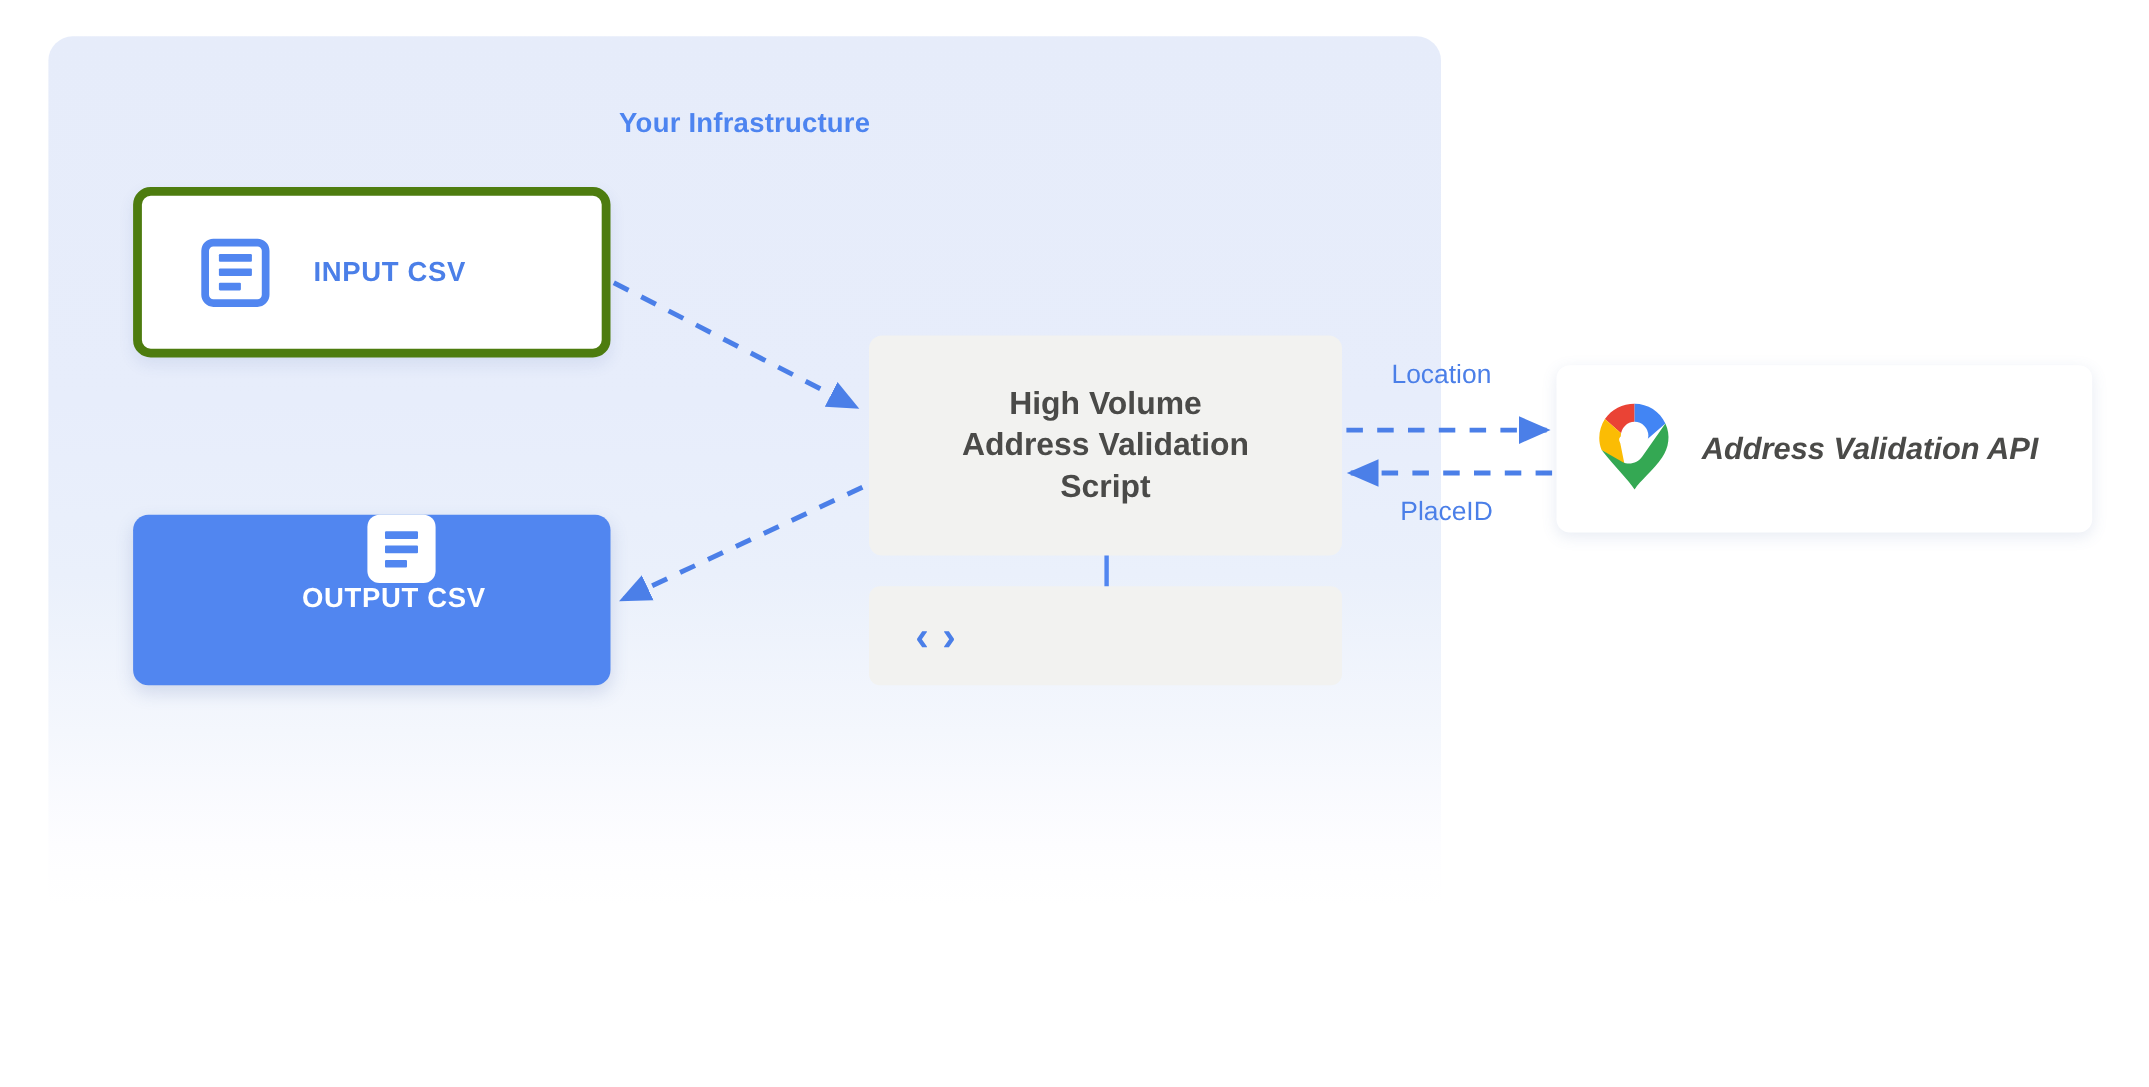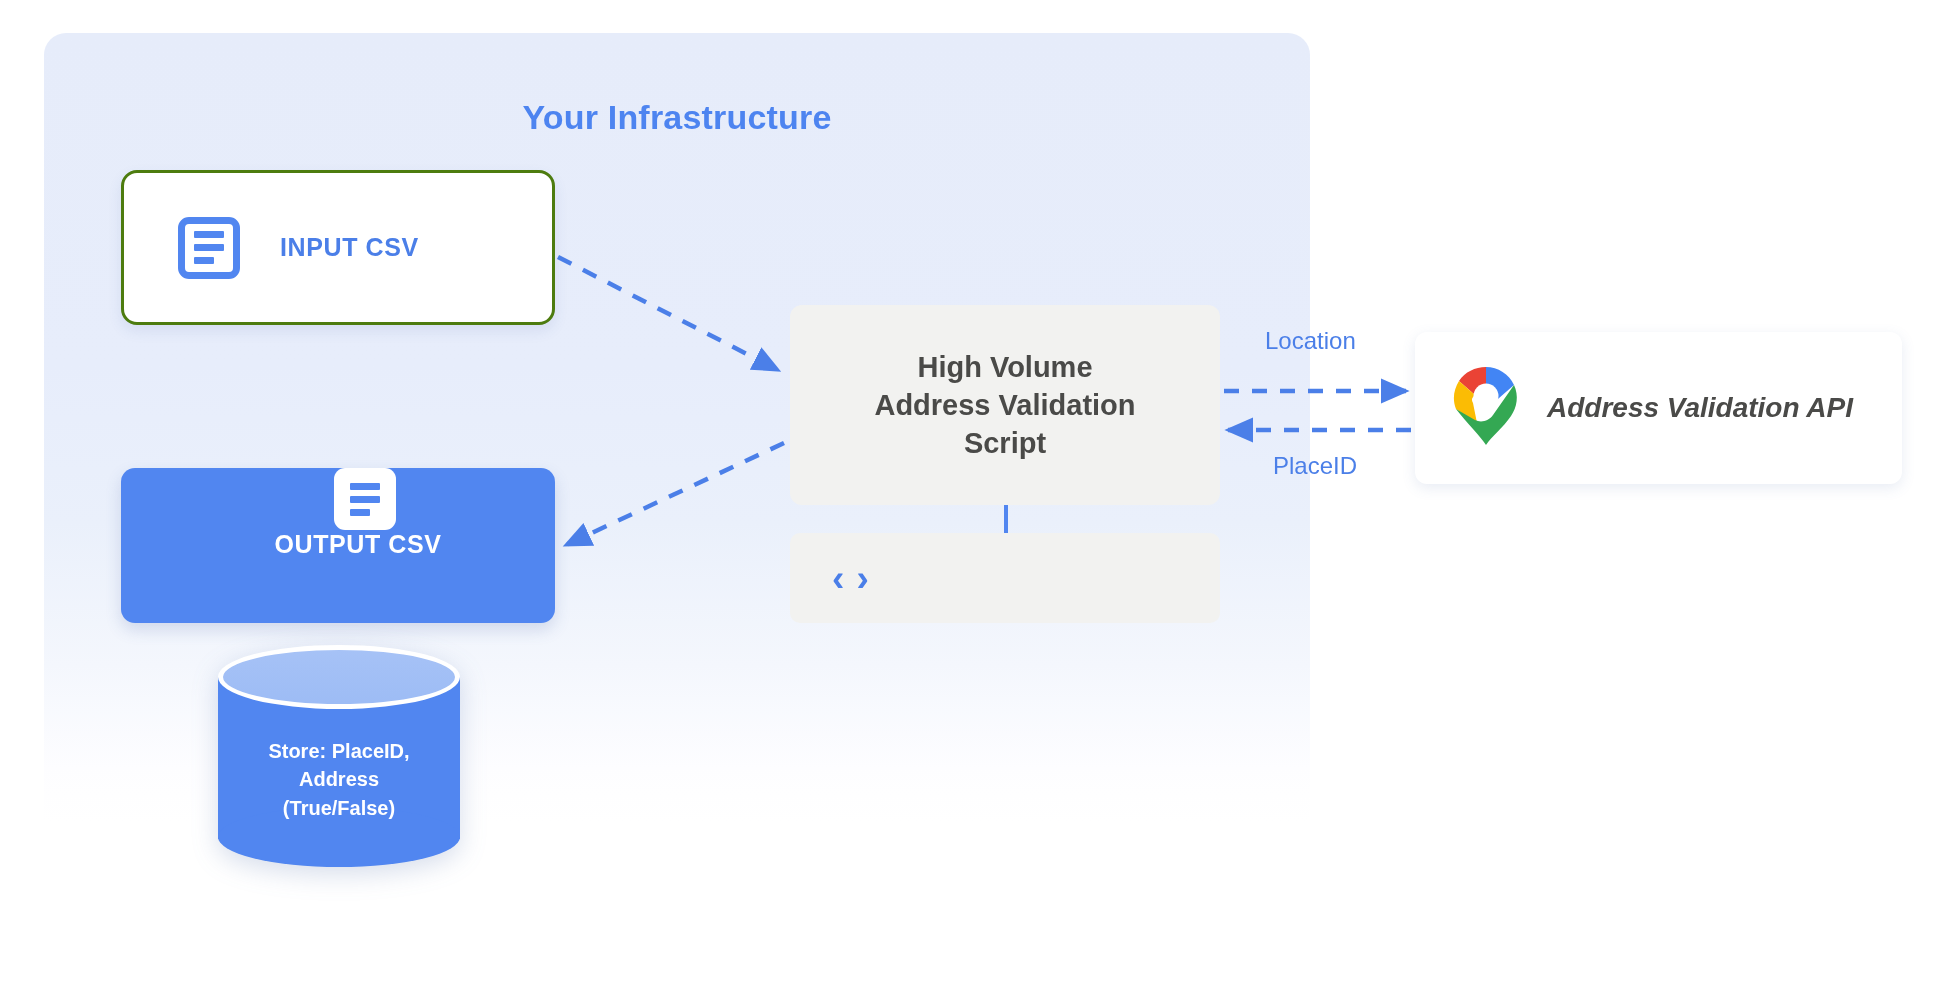--- a/index.html
+++ b/index.html
@@ -39,39 +39,39 @@
                 #ffffff 100%);
   }
 
   #infra-title {
     position: absolute;
     left: 0;
     top: 65px;
     width: 100%;
     text-align: center;
     color: #4d84f0;
-    font-size: 34px;
+    font-size: 25px;
     font-weight: bold;
     letter-spacing: 0.2px;
   }
 
   
   .node {
     position: absolute;
     box-sizing: border-box;
   }
 
   
   #input-csv {
     left: 121px;
     top: 170px;
     width: 434px;
     height: 155px;
     background: #ffffff;
-    border: 3px solid #4d7c0f;
+    border: 8px solid #4d7c0f;
     border-radius: 16px;
     display: flex;
     align-items: center;
     box-shadow: 0 6px 14px rgba(60,90,160,0.10);
   }
   #input-csv .icon-wrap { margin-left: 54px; }
   #input-csv .node-label {
     margin-left: 40px;
     color: #4b7fe8;
     font-size: 25px;
@@ -349,27 +349,17 @@
         <path d="M6 16 C1 24 -1 34 3 44 L24 58 L20 38 C18 34 19 33 22 30 Z" fill="#fbbc04"></path>
 
         <path d="M61 20 C66 31 64 42 58 51 C50 63 38 72 33 80 C28 72 14 58 3 44 L22 55 C28 58 36 56 40 50 Z" fill="#34a853"></path>
 
         <circle cx="33" cy="31" r="12.5" fill="#ffffff"></circle>
       </svg>
     </span>
     <span class="api-label">Address Validation API</span>
   </div>
 
-  <div class="node" id="db-cylinder">
-    <div class="cyl-body"></div>
-    <div class="cyl-bottom"></div>
-    <div class="cyl-top"></div>
-    <div class="cyl-label">
-      <div>Store: PlaceID,</div>
-      <div>Address</div>
-      <div>(True/False)</div>
-    </div>
-  </div>
 
   <div class="edge-label" id="label-location">Location</div>
   <div class="edge-label" id="label-placeid">PlaceID</div>
 
 </div>
 
 </body></html>

